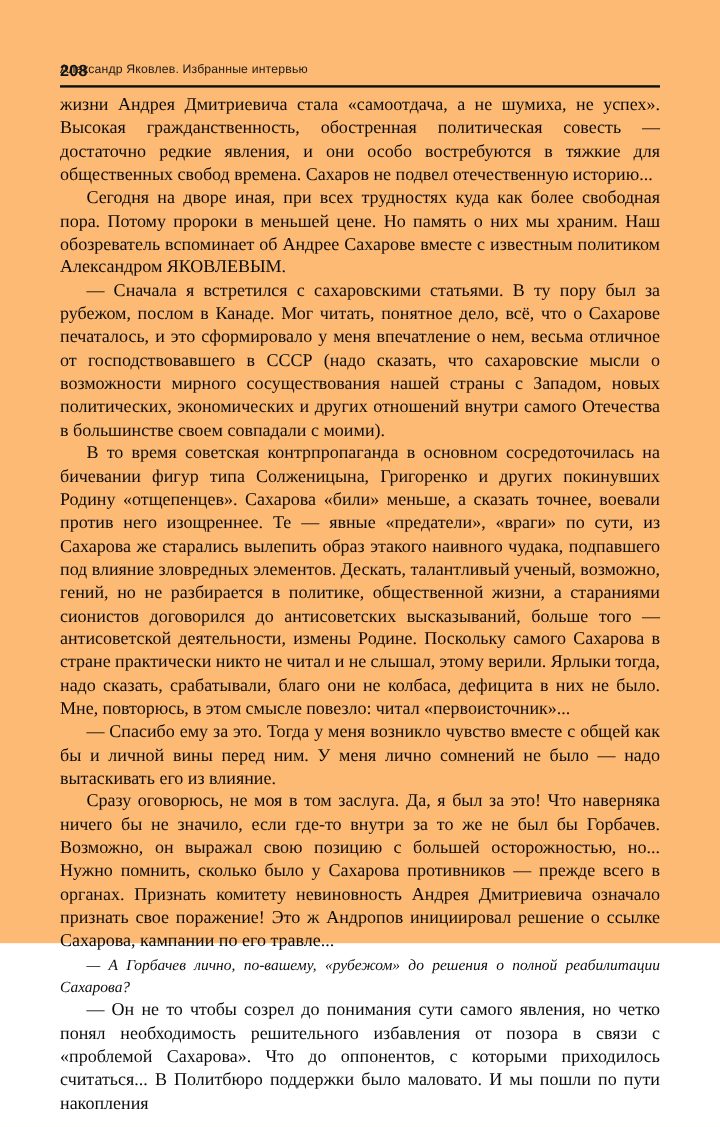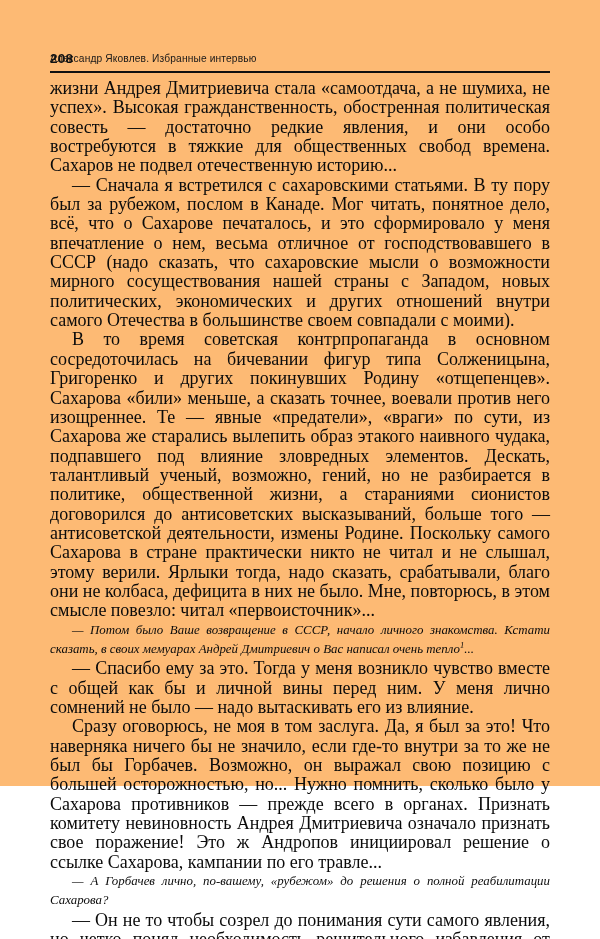--- a/index.html
+++ b/index.html
@@ -69,21 +69,21 @@
   .body-col {
     position: absolute;
     left: 50px;
     top: 79px;
     width: 500px;
   }
   p.para {
     margin: 0;
     text-align: justify;
     text-justify: inter-word;
-    font-size: 18px;
+    font-size: 15px;
     line-height: 19.35px;
     text-indent: 22px;
     hyphens: manual;
     color: #0b0b0b;
   }
   p.para.flush {
     text-indent: 0;
   }
   p.para.italic {
     font-style: italic;
@@ -106,27 +106,27 @@
   <div class="header-row">
     <div class="folio">208</div>
     <div class="running-title">Александр Яковлев. Избранные интервью</div>
   </div>
   <div class="header-rule"></div>
 
   <div class="body-col">
 
     <p class="para flush">жизни Андрея Дмитриевича стала «самоотдача, а не шумиха, не успех». Высокая гражданственность, обостренная политическая совесть — достаточно редкие явления, и они особо востребуются в тяжкие для общественных свобод времена. Сахаров не подвел отечественную историю...</p>
 
+    <p class="para">Сегодня на дворе иная, при всех трудностях куда как более свободная пора. Потому пророки в меньшей цене. Но память о них мы храним. Наш обозреватель вспоминает об Андрее Сахарове вместе с известным политиком Александром ЯКОВЛЕВЫМ.</p>
 
 
     <p class="para">— Сначала я встретился с сахаровскими статьями. В ту пору был за рубежом, послом в Канаде. Мог читать, понятное дело, всё, что о Сахарове печаталось, и это сформировало у меня впечатление о нем, весьма отличное от господствовавшего в СССР (надо сказать, что сахаровские мысли о возможности мирного сосуществования нашей страны с Западом, новых политических, экономических и других отношений внутри самого Отечества в большинстве своем совпадали с моими).</p>
 
     <p class="para tight">В то время советская контрпропаганда в основном сосредоточилась на бичевании фигур типа Солженицына, Григоренко и других покинувших Родину «отщепенцев». Сахарова «били» меньше, а сказать точнее, воевали против него изощреннее. Те — явные «предатели», «враги» по сути, из Сахарова же старались вылепить образ этакого наивного чудака, подпавшего под влияние зловредных элементов. Дескать, талантливый ученый, возможно, гений, но не разбирается в политике, общественной жизни, а стараниями сионистов договорился до антисоветских высказываний, больше того — антисоветской деятельности, измены Родине. Поскольку самого Сахарова в стране практически никто не читал и не слышал, этому верили. Ярлыки тогда, надо сказать, срабатывали, благо они не колбаса, дефицита в них не было. Мне, повторюсь, в этом смысле повезло: читал «первоисточник»...</p>
 
-    <p class="para italic"><span>— Потом было Ваше возвращение в СССР, начало личного знакомства. Кстати сказать, в своих мемуарах Андрей Дмитриевич о Вас написал очень тепло</span><sup class="fn">1</sup><span>...</span></p>
 
     <p class="para">— Спасибо ему за это. Тогда у меня возникло чувство вместе с общей как бы и личной вины перед ним. У меня лично сомнений не было — надо вытаскивать его из влияние.</p>
 
     <p class="para">Сразу оговорюсь, не моя в том заслуга. Да, я был за это! Что наверняка ничего бы не значило, если где-то внутри за то же не был бы Горбачев. Возможно, он выражал свою позицию с большей осторожностью, но... Нужно помнить, сколько было у Сахарова противников — прежде всего в органах. Признать комитету невиновность Андрея Дмитриевича означало признать свое поражение! Это ж Андропов инициировал решение о ссылке Сахарова, кампании по его травле...</p>
 
     <p class="para italic">— А Горбачев лично, по-вашему, «рубежом» до решения о полной реабилитации Сахарова?</p>
 
     <p class="para">— Он не то чтобы созрел до понимания сути самого явления, но четко понял необходимость решительного избавления от позора в связи с «проблемой Сахарова». Что до оппонентов, с которыми приходилось считаться... В Политбюро поддержки было маловато. И мы пошли по пути накопления</p>
 
   </div>

